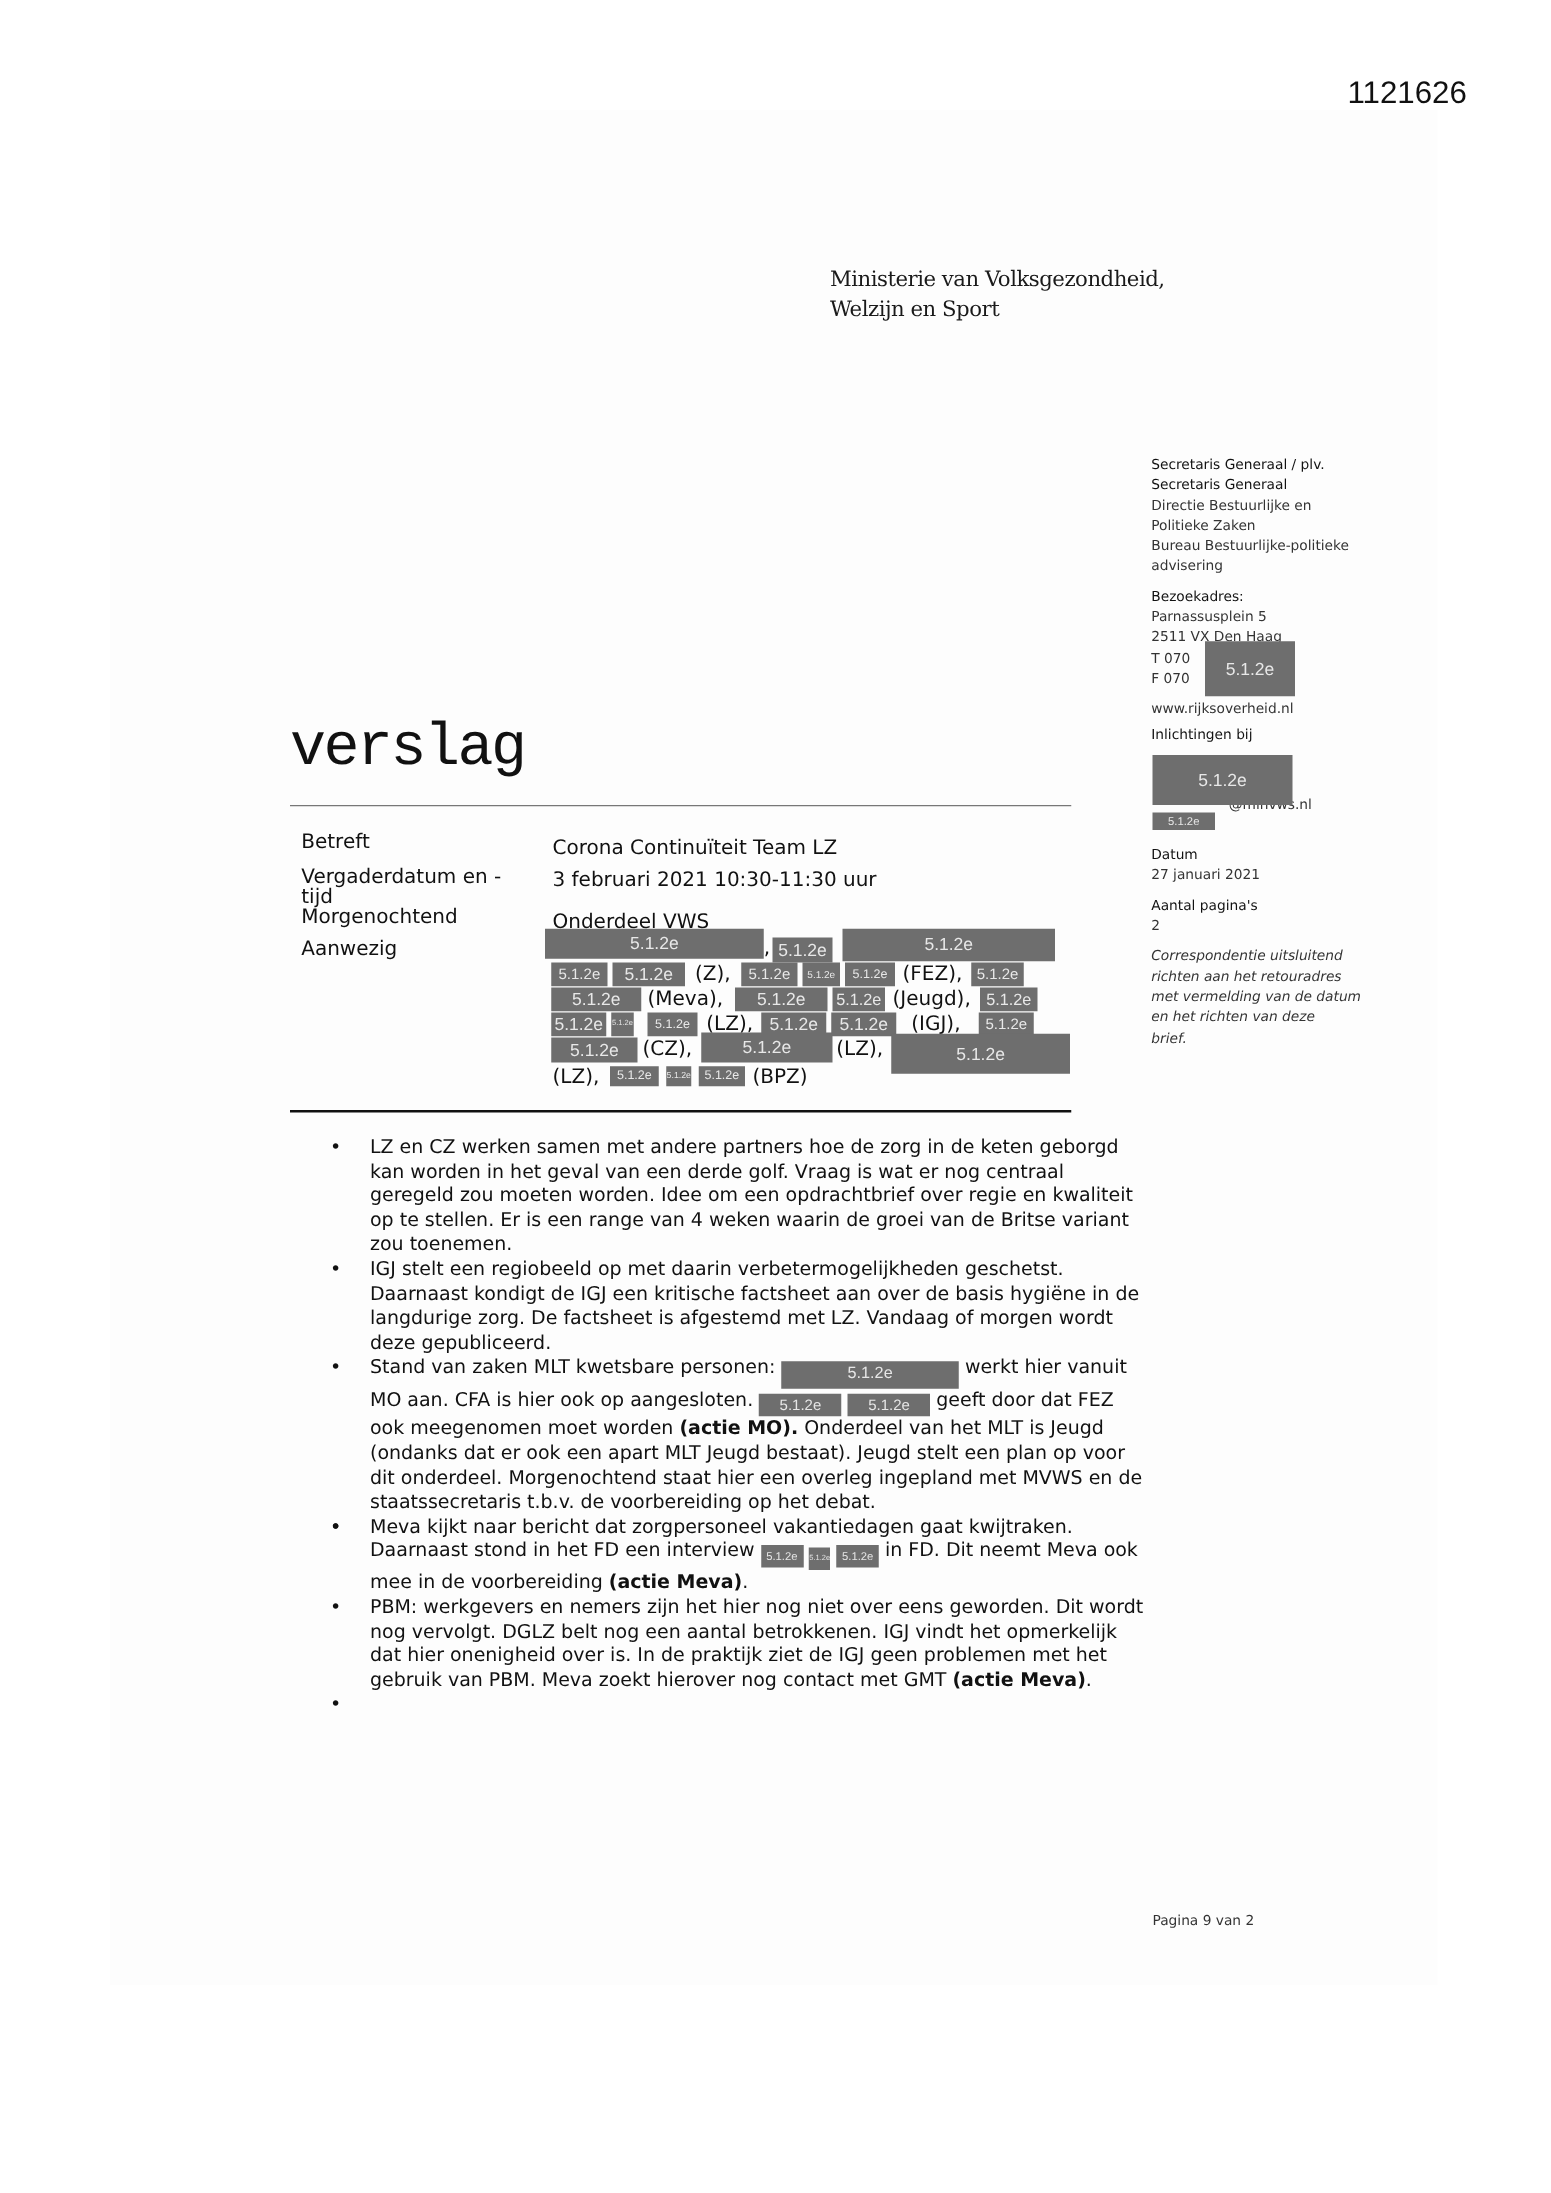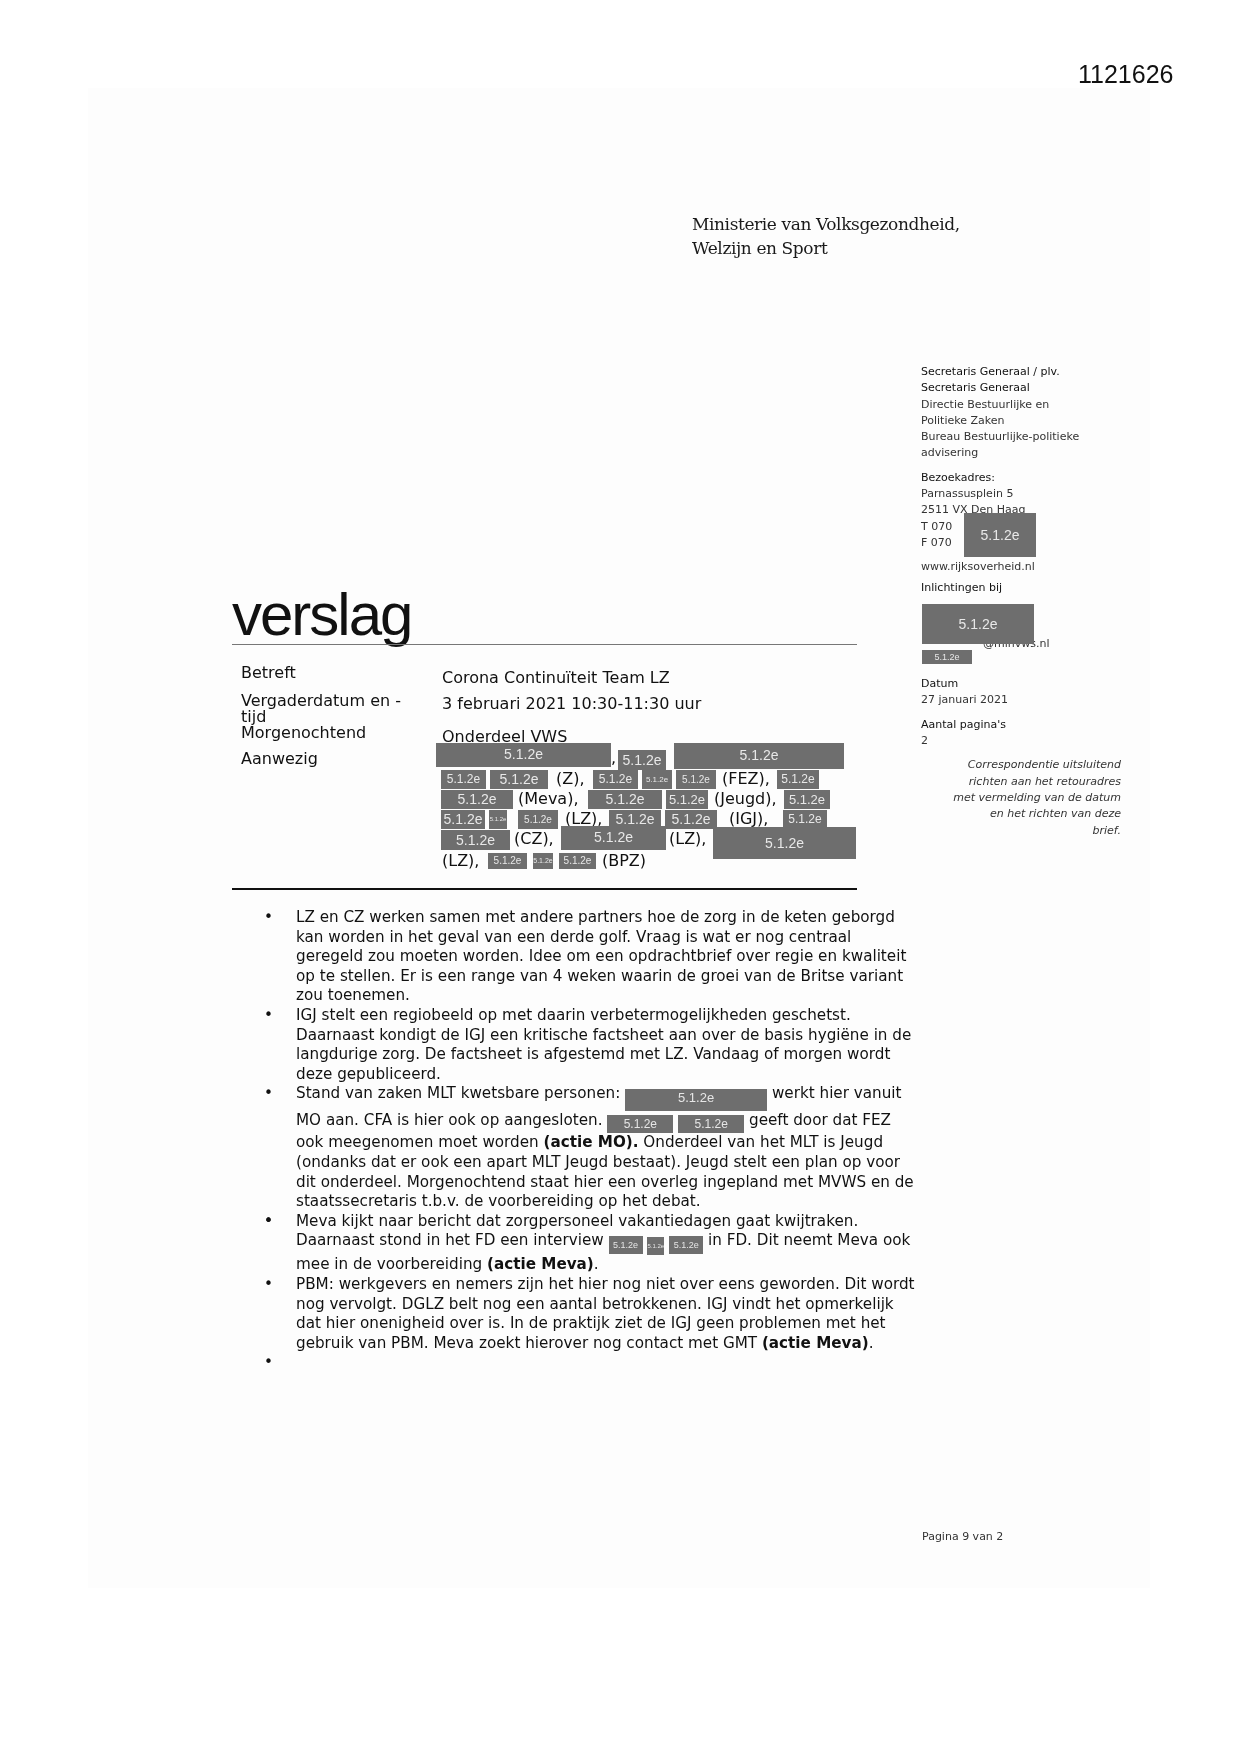--- a/index.html
+++ b/index.html
@@ -3,29 +3,29 @@
 <meta charset="utf-8">
 <style>
   html, body { margin:0; padding:0; background:#ffffff; }
   body { width:1241px; height:1754px; position:relative; overflow:hidden;
          font-family:"DejaVu Sans", sans-serif; color:#111; }
   .doc-id { position:absolute; left:1078px; top:60px; font-family:"Liberation Sans", sans-serif;
             font-size:25px; color:#111; }
   .page { position:absolute; left:88px; top:88px; width:1062px; height:1500px; background:#fdfdfd; }
   .ministry { position:absolute; left:664px; top:212px; font-family:"DejaVu Serif", serif;
               font-size:17px; line-height:24px; color:#1a1a1a; letter-spacing:-0.4px; }
-  .ministry div { white-space:nowrap;margin-left:28px; }
+  .ministry div { white-space:nowrap; }
   .sidebar { position:absolute; left:921px; top:364px; width:200px; font-size:11px; line-height:16.3px; color:#333; }
   .sidebar .b { font-weight:normal; color:#111; }
   .sidebar .gap { height:8px; }
-  .sidebar .it { font-style:italic;text-align:right; }
+  .sidebar .it { font-style:italic; }
   .redact { display:inline-block; background:#6e6e6e; color:#e8e8e8; font-family:"Liberation Sans", sans-serif;
             text-align:center; vertical-align:middle; }
   .abs { position:absolute; }
-  .title { position:absolute; left:232px; top:540px; font-size:60px; font-family:Liberation Sans, sans-serif;
+  .title { position:absolute; left:232px; top:540px; font-size:48px; font-family:Liberation Mono, monospace;
            letter-spacing:-2px; color:#111; font-weight:normal; }
   .rule { position:absolute; left:232px; width:625px; background:#777; }
   .meta-label { position:absolute; left:241px; font-size:16px; line-height:17px; color:#111; }
   .meta-value { position:absolute; left:442px; font-size:16px; color:#111; white-space:nowrap; }
   .att { position:absolute; font-size:16px; color:#111; white-space:nowrap; }
   .bullets { position:absolute; left:256px; top:908px; width:660px; margin:0; padding:0; list-style:none;
              font-size:15.2px; line-height:19.6px; color:#111; }
   .bullets li { position:relative; padding-left:40px; }
   .bullets li .dot { position:absolute; left:8px; top:0; }
   .inline-red { display:inline-block; background:#6e6e6e; color:#e6e6e6; font-family:"Liberation Sans", sans-serif;

